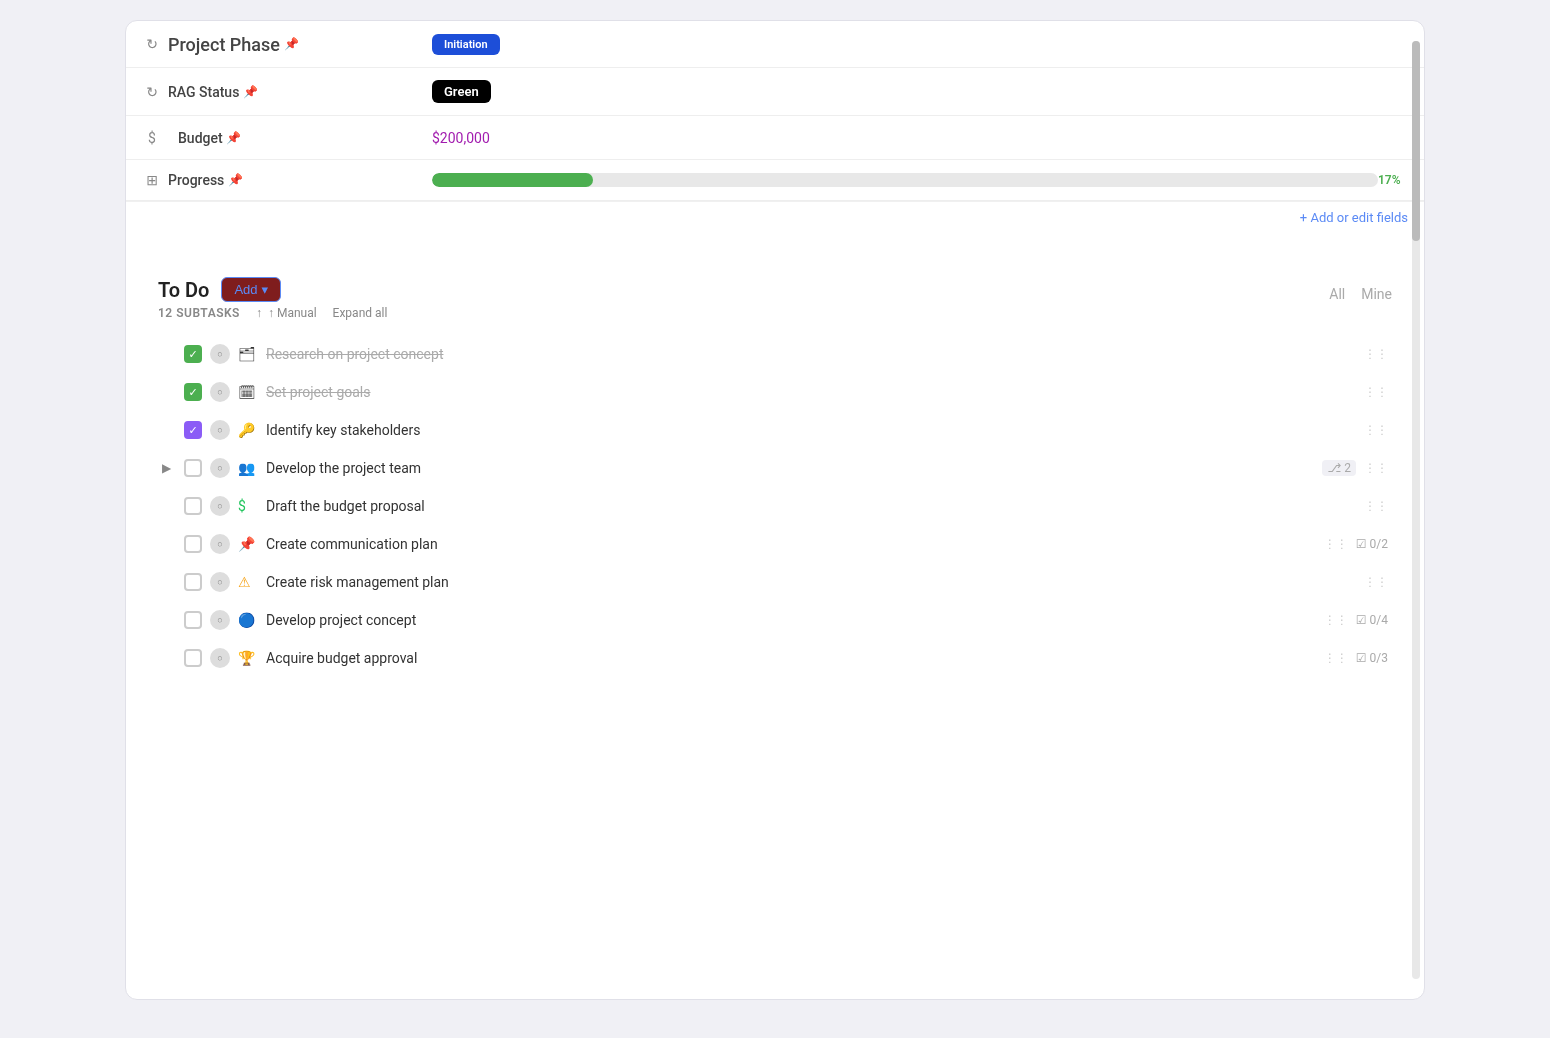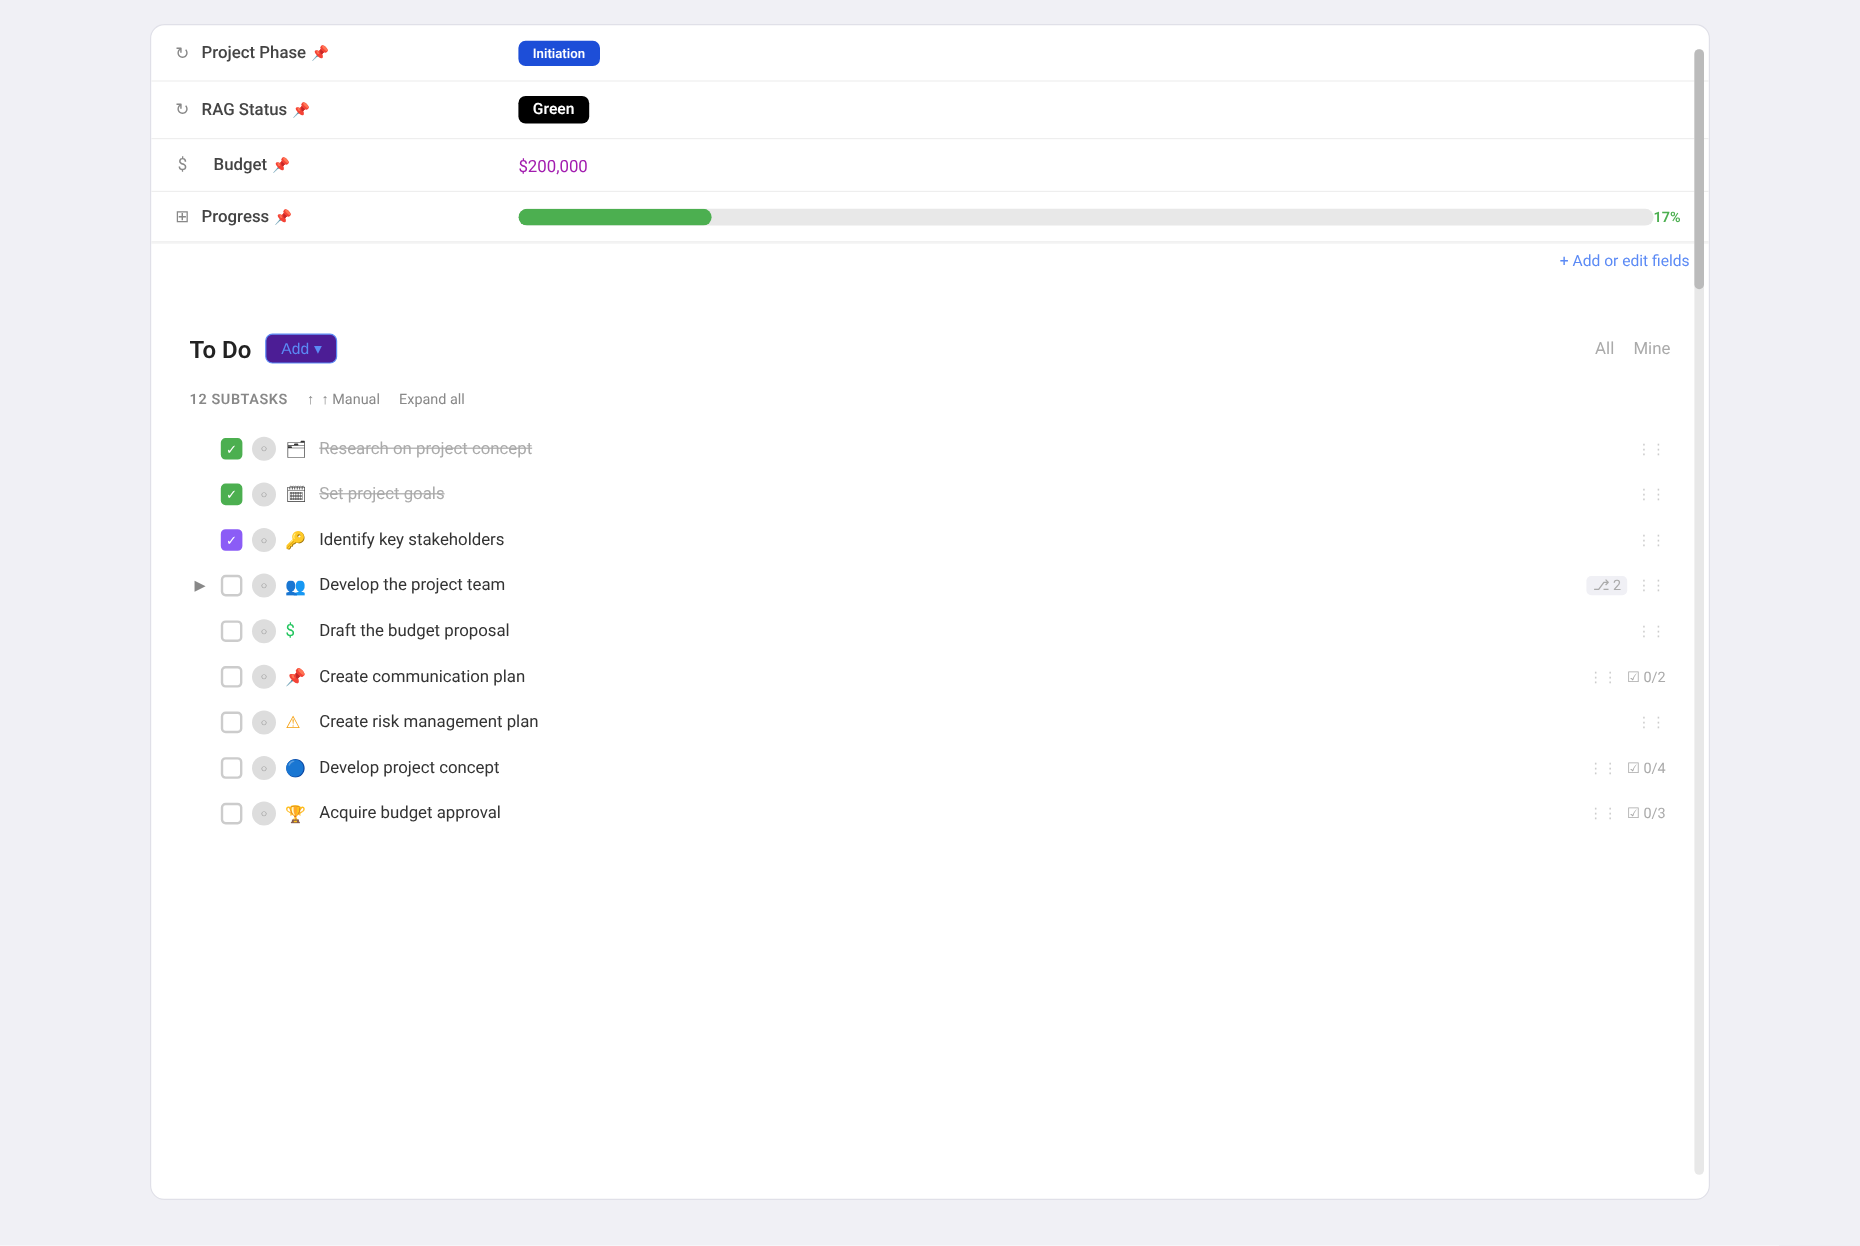--- a/index.html
+++ b/index.html
@@ -102,33 +102,33 @@
       height: 200px;
       background: #bbb;
       border-radius: 4px;
     }
     
     .todo-section {
       padding: 24px 32px 0 32px;
     }
     .todo-header {
       display: flex;
-      align-items: center;
+      align-items: flex-end;
       gap: 12px;
-      margin-bottom: 23px;
+      margin-bottom: 4px;
     }
     .todo-title {
       font-size: 20px;
       font-weight: 600;
       color: #222;
     }
     .add-btn {
       border: 1.5px solid #5b8af5;
       color: #5b8af5;
-      background: #4c1d95;
+      background: #7f1d1d;
       border-radius: 6px;
       padding: 4px 12px;
       font-size: 13px;
       font-weight: 500;
       cursor: pointer;
       display: flex;
       align-items: center;
       gap: 4px;
     }
     .filter-right {
@@ -268,21 +268,21 @@
 </head>
 <body>
 
 <div class="main-card">
 
   <div>
 
     <div style="display:flex; align-items:center; border-bottom:1px solid #eee;">
       <div class="prop-label-wrapper">
         <span class="prop-icon">↻</span>
-        <span style="font-size:14px;color:#444;font-weight:500;margin-left:6px;">Project Phase</span>
+        <span style="font-size:18px;color:#444;font-weight:500;margin-left:6px;">Project Phase</span>
         <span class="prop-pin">📌</span>
       </div>
       <div class="prop-value-wrapper">
         <span class="badge-initiation">Initiation</span>
       </div>
     </div>
 
     <div style="display:flex; align-items:center; border-bottom:1px solid #eee;">
       <div class="prop-label-wrapper">
         <span class="prop-icon">↻</span>

